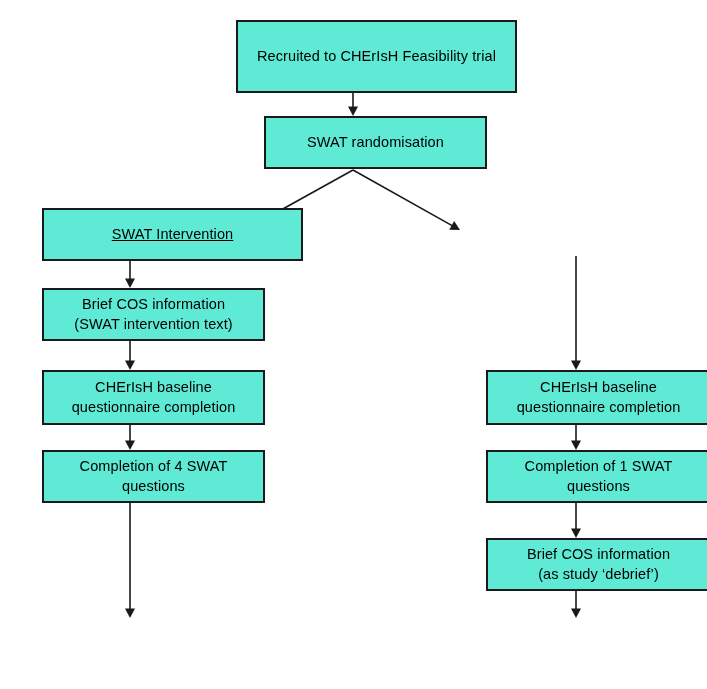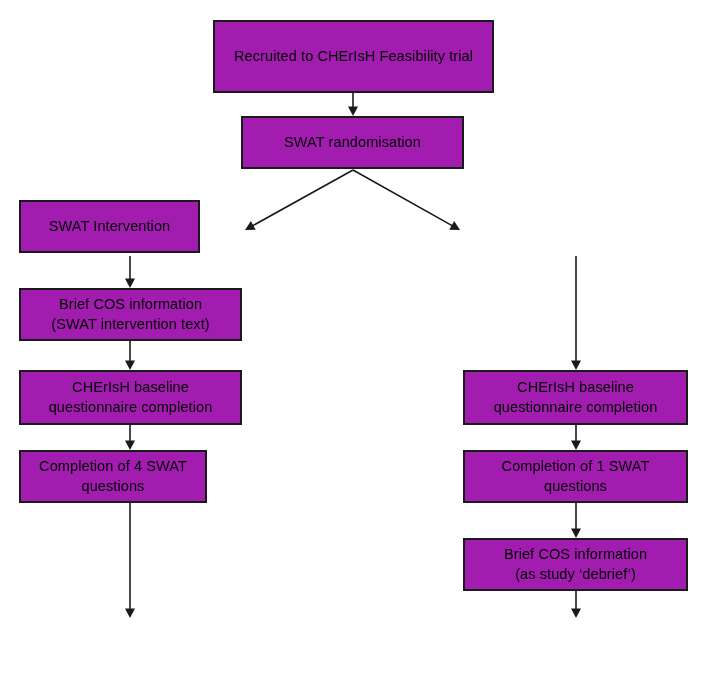--- a/index.html
+++ b/index.html
@@ -15,32 +15,33 @@
     position: relative;
     width: 707px;
     height: 689px;
     background: #ffffff;
     overflow: hidden;
   }
   .node-box {
     position: absolute;
     box-sizing: border-box;
     border: 2px solid #1a1a1a;
-    background: #a21caf;
+    background: #5eead4;
     display: flex;
     align-items: center;
     justify-content: center;
     text-align: center;
     color: #000000;
     font-family: "Liberation Sans", sans-serif;
     font-size: 14.5px;
     line-height: 1.35;
     letter-spacing: 0.1px;
     padding: 2px 6px;
     white-space: pre-line;
+    margin-left: 23px;
   }
   #svg-connectors {
     position: absolute;
     left: 0;
     top: 0;
     width: 707px;
     height: 689px;
     pointer-events: none;
   }
   .conn-line {
@@ -80,33 +81,33 @@
       <line x1="576" y1="503" x2="576" y2="530" class="conn-line"></line>
       <polygon points="576,538 571,528.5 581,528.5" class="conn-head"></polygon>
       <line x1="576" y1="591" x2="576" y2="610" class="conn-line"></line>
       <polygon points="576,618 571,608.5 581,608.5" class="conn-head"></polygon>
     </svg>
 
   <div class="node-box" style="left: 213px; top: 20px; width: 281px; height: 73px;">Recruited to CHErIsH Feasibility trial</div>
 
   <div class="node-box" style="left: 241px; top: 116px; width: 223px; height: 53px;">SWAT randomisation</div>
 
-  <div class="node-box" style="left: 19px; top: 200px; width: 181px; height: 53px;">SWAT Intervention</div>
+  <div class="node-box" style="left: 19px; top: 208px; width: 261px; height: 53px; text-decoration: underline;">SWAT Intervention</div>
 
 
   <div class="node-box" style="left: 19px; top: 288px; width: 223px; height: 53px;">Brief COS information
 (SWAT intervention text)</div>
 
   <div class="node-box" style="left: 19px; top: 370px; width: 223px; height: 55px;">CHErIsH baseline
 questionnaire completion</div>
 
   <div class="node-box" style="left: 463px; top: 370px; width: 225px; height: 55px;">CHErIsH baseline
 questionnaire completion</div>
 
-  <div class="node-box" style="left: 19px; top: 450px; width: 188px; height: 53px;">Completion of 4 SWAT
+  <div class="node-box" style="left: 19px; top: 450px; width: 223px; height: 53px;">Completion of 4 SWAT
 questions</div>
 
   <div class="node-box" style="left: 463px; top: 450px; width: 225px; height: 53px;">Completion of 1 SWAT
 questions</div>
 
   <div class="node-box" style="left: 463px; top: 538px; width: 225px; height: 53px;">Brief COS information
 (as study ‘debrief’)</div>
 
 
 </div>

